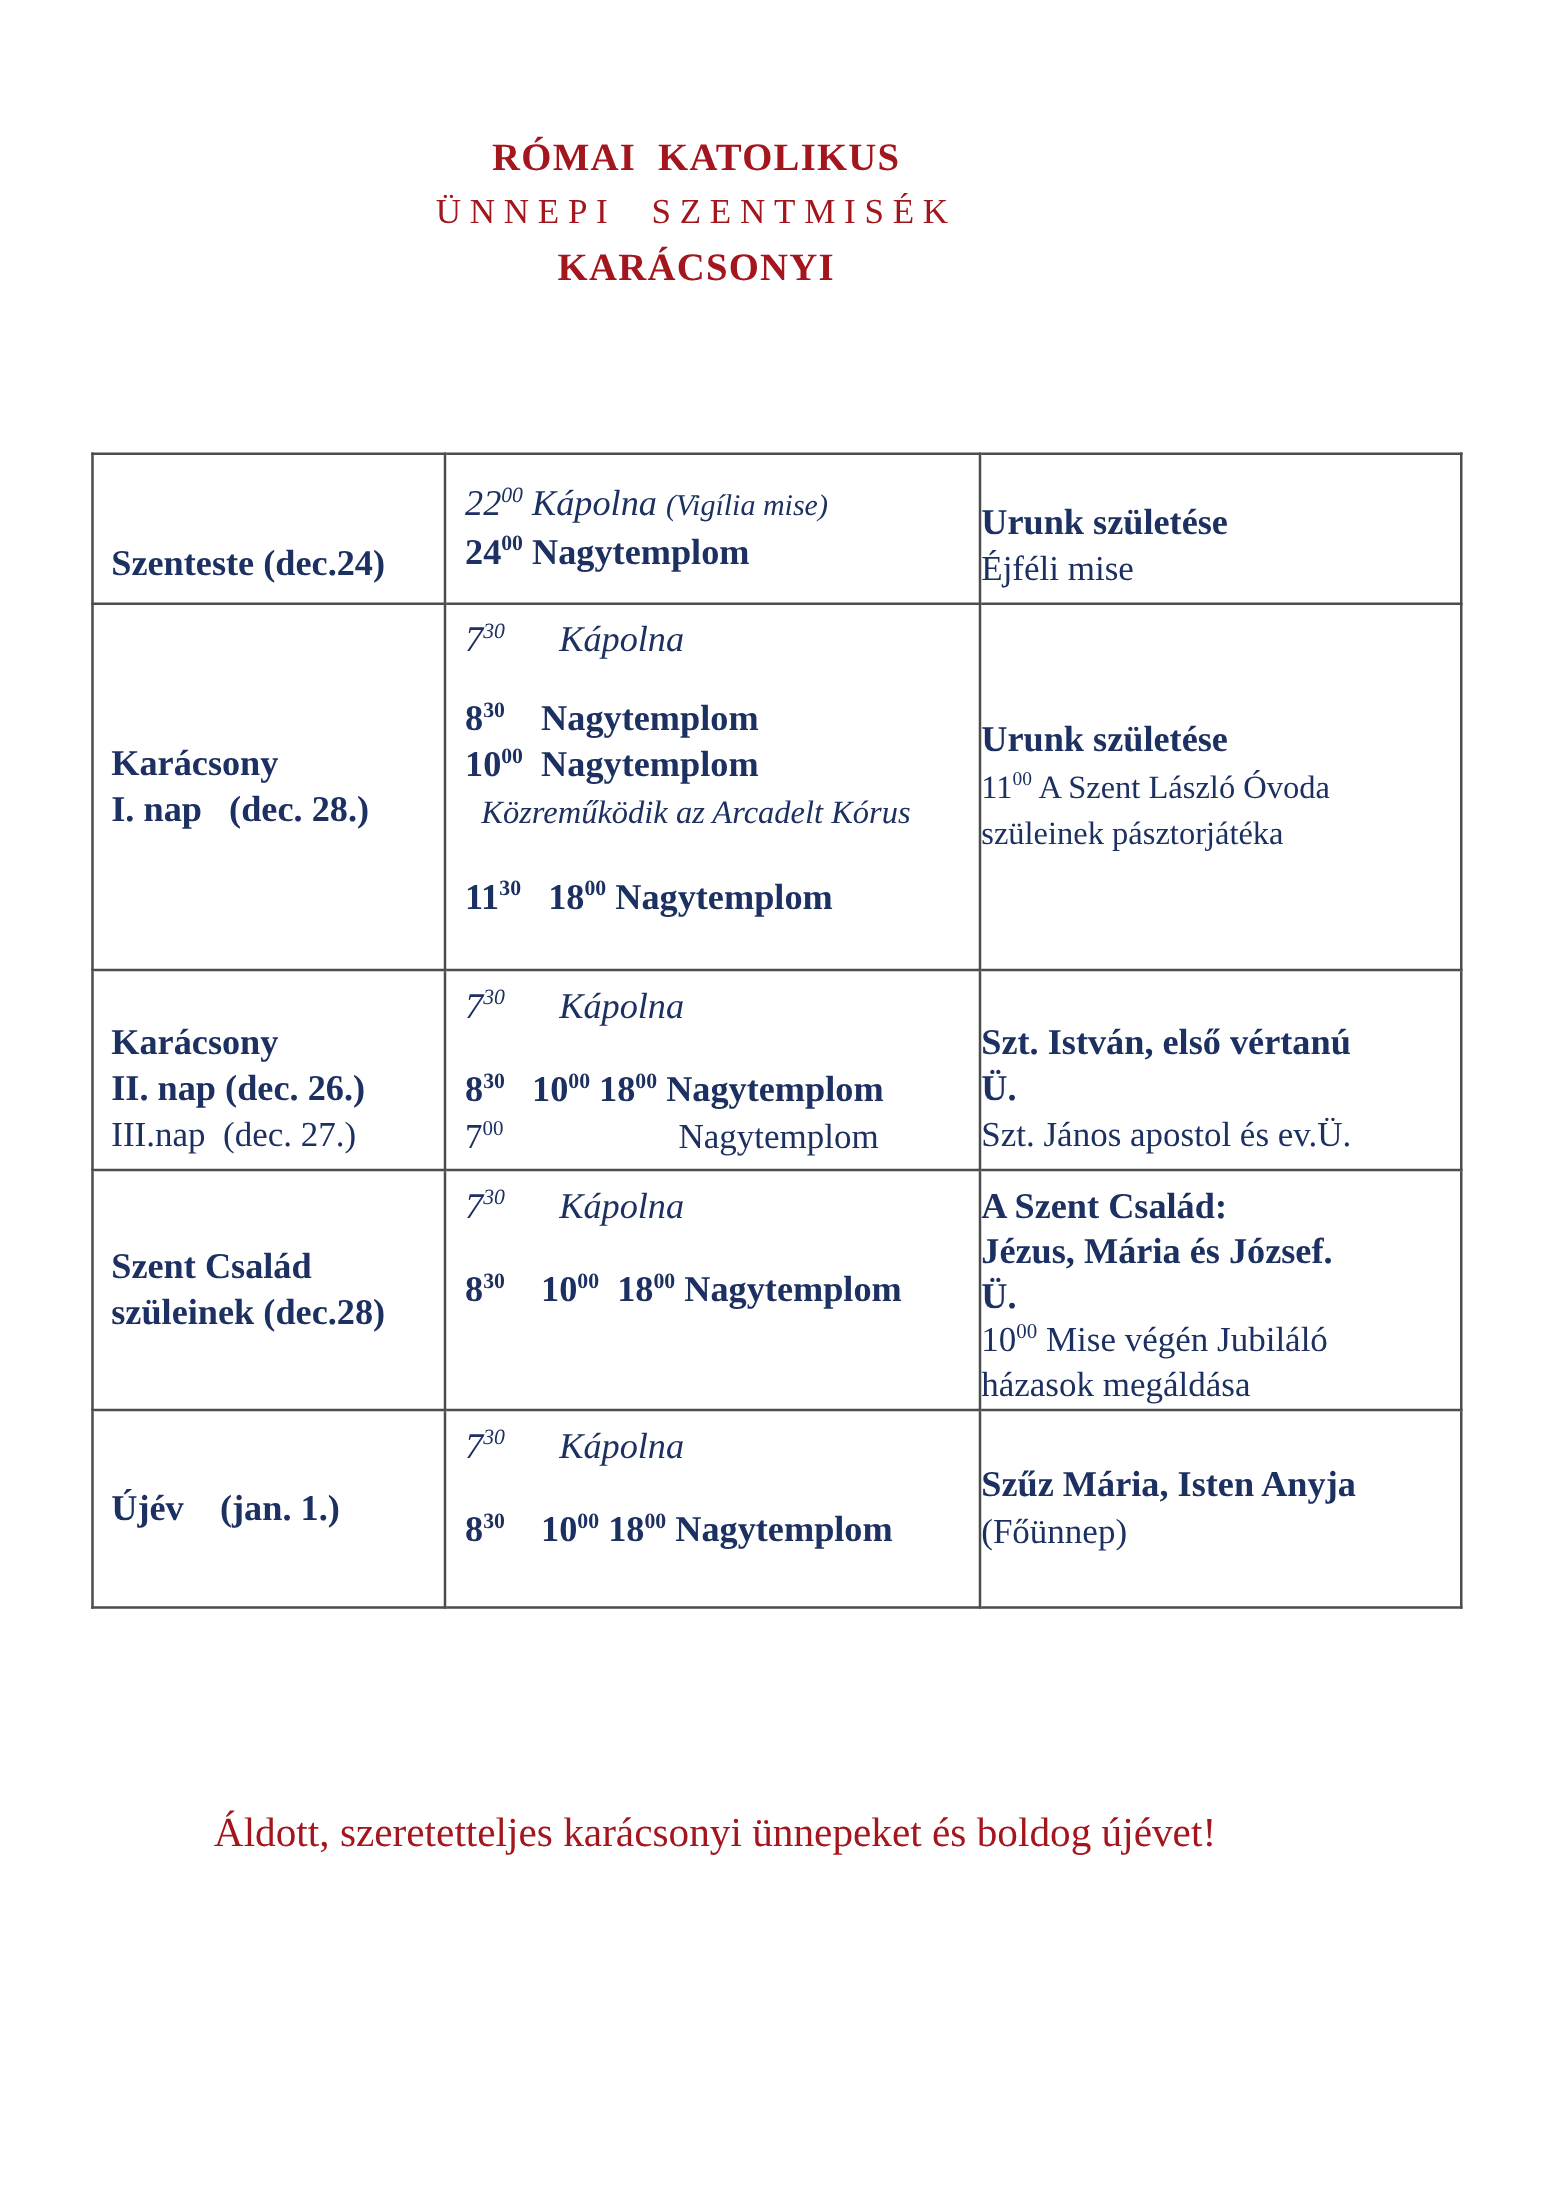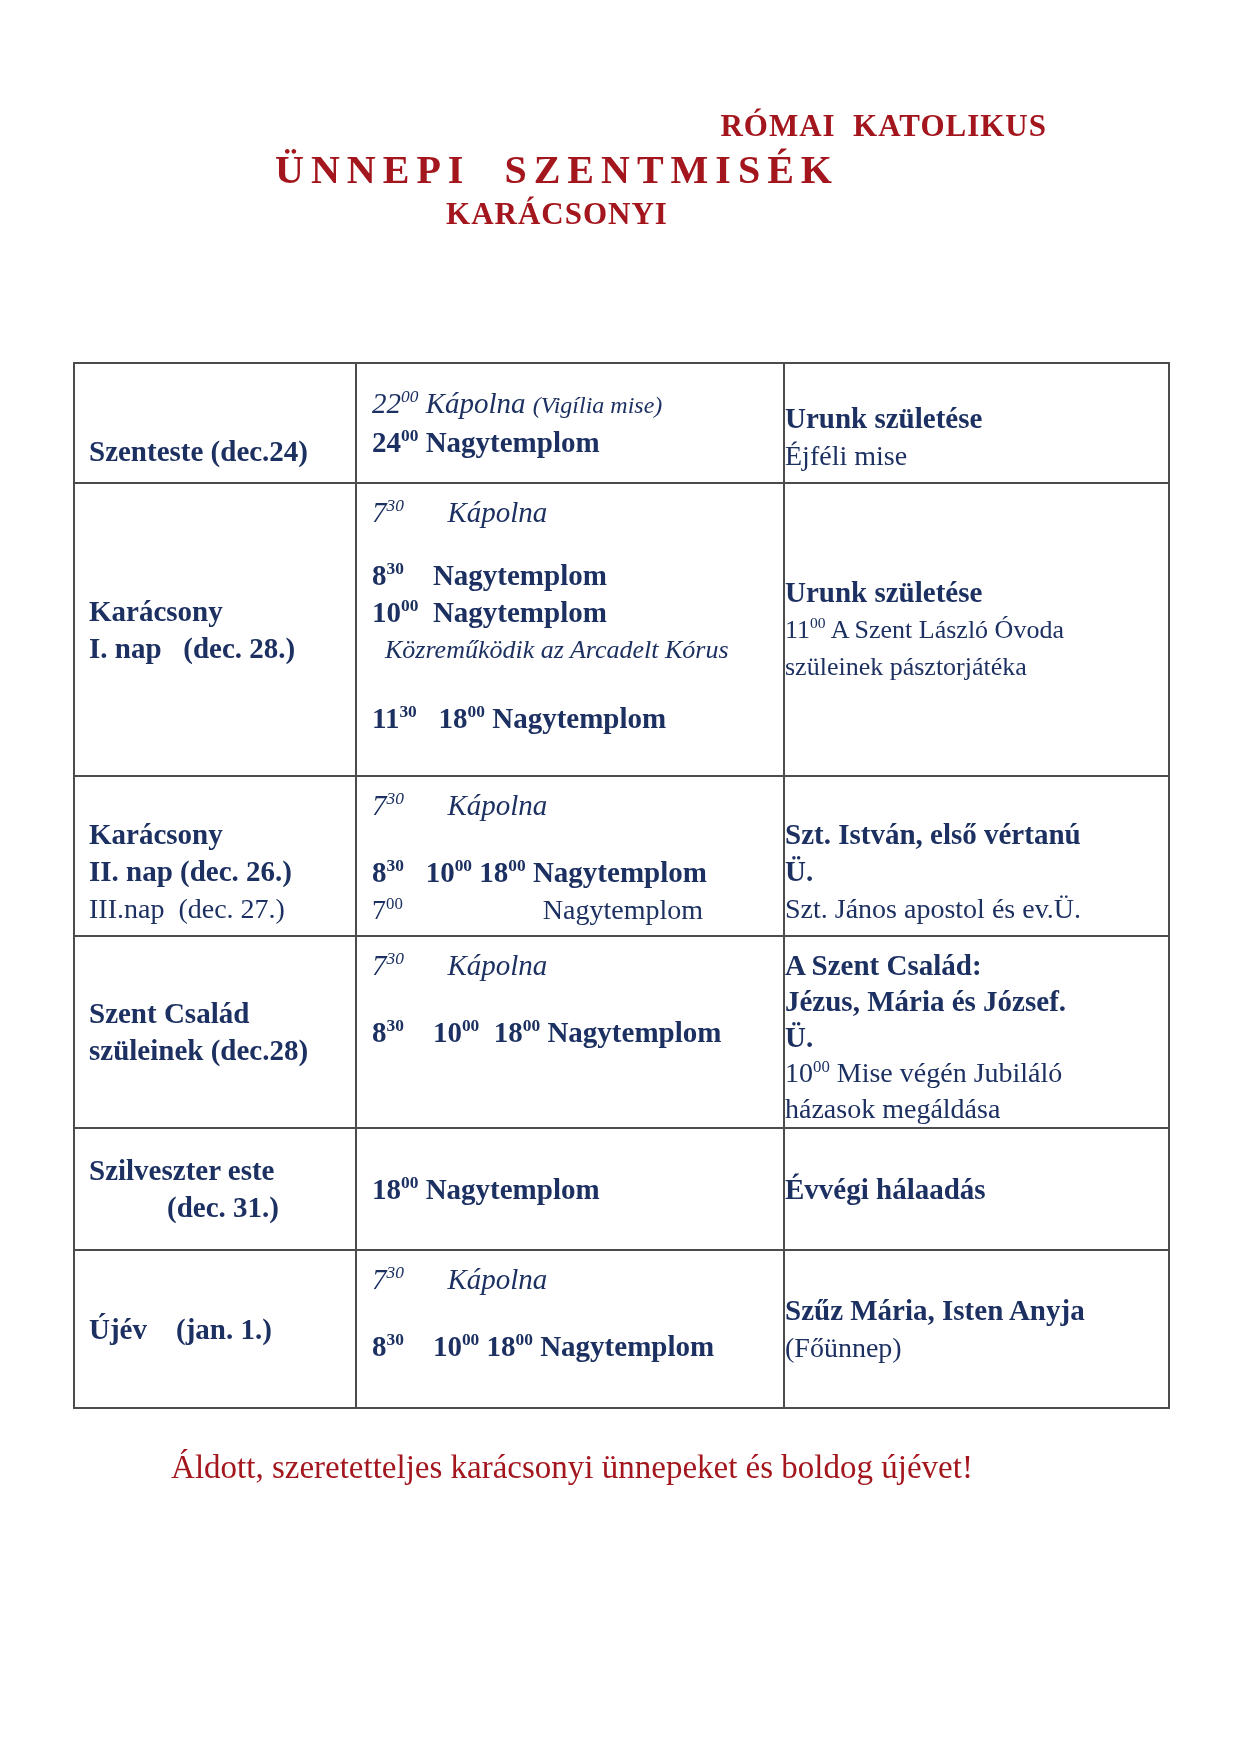--- a/index.html
+++ b/index.html
@@ -5,22 +5,22 @@
   html,body{margin:0;padding:0;background:#ffffff;}
   body{
     width:1240px;height:1754px;position:relative;
     font-family:"Liberation Serif","DejaVu Serif",serif;
     color:#1c3061;
   }
   .title-block{
     width:980px;margin:104px 0 0 67px;text-align:center;color:#a4161d;
   }
   .title-l1{font-size:35px;font-weight:bold;letter-spacing:13px;line-height:44px;}
-  .title-l2{font-size:31px;font-weight:bold;letter-spacing:1px;line-height:44px;white-space:pre-wrap;text-align:right;}
-  .title-l3{font-size:40px;font-weight:bold;letter-spacing:7px;line-height:44px;white-space:pre-wrap;text-align:center;}
+  .title-l2{font-size:31px;font-weight:bold;letter-spacing:1px;line-height:44px;white-space:pre-wrap;}
+  .title-l3{font-size:28px;font-weight:normal;letter-spacing:7px;line-height:44px;white-space:pre-wrap;text-align:center;}
   .title-l4{font-size:31px;font-weight:bold;letter-spacing:1px;line-height:44px;}
 
   table.schedule{
     position:absolute;left:73px;top:362px;
     width:1095px;border-collapse:collapse;table-layout:fixed;
   }
   table.schedule td{
     border:2px solid #4c4c4c;
     padding:0;vertical-align:middle;overflow:hidden;
   }
@@ -138,32 +138,20 @@
     </td>
     <td class="feast-cell v-top pt10 feast-tight">
       <div class="ln bold">A Szent Család:</div>
       <div class="ln bold">Jézus, Mária és József.</div>
       <div class="ln bold">Ü.</div>
       <div class="ln reg">10<sup>00</sup> Mise végén Jubiláló</div>
       <div class="ln reg">házasok megáldása</div>
     </td>
   </tr>
 
-  <tr class="r5">
-    <td class="day-cell">
-      <div class="ln bold">Szilveszter este</div>
-      <div class="ln bold indent-right">(dec. 31.)</div>
-    </td>
-    <td class="times-cell">
-      <div class="ln bold">18<sup>00</sup> Nagytemplom</div>
-    </td>
-    <td class="feast-cell">
-      <div class="ln bold">Évvégi hálaadás</div>
-    </td>
-  </tr>
 
   <tr class="r6">
     <td class="day-cell">
       <div class="ln bold">Újév    (jan. 1.)</div>
     </td>
     <td class="times-cell v-top pt10">
       <div class="ln ital">7<sup>30</sup>      Kápolna</div>
       <div class="gap30"></div>
       <div class="ln bold">8<sup>30</sup>    10<sup>00</sup> 18<sup>00</sup> Nagytemplom</div>
     </td>

